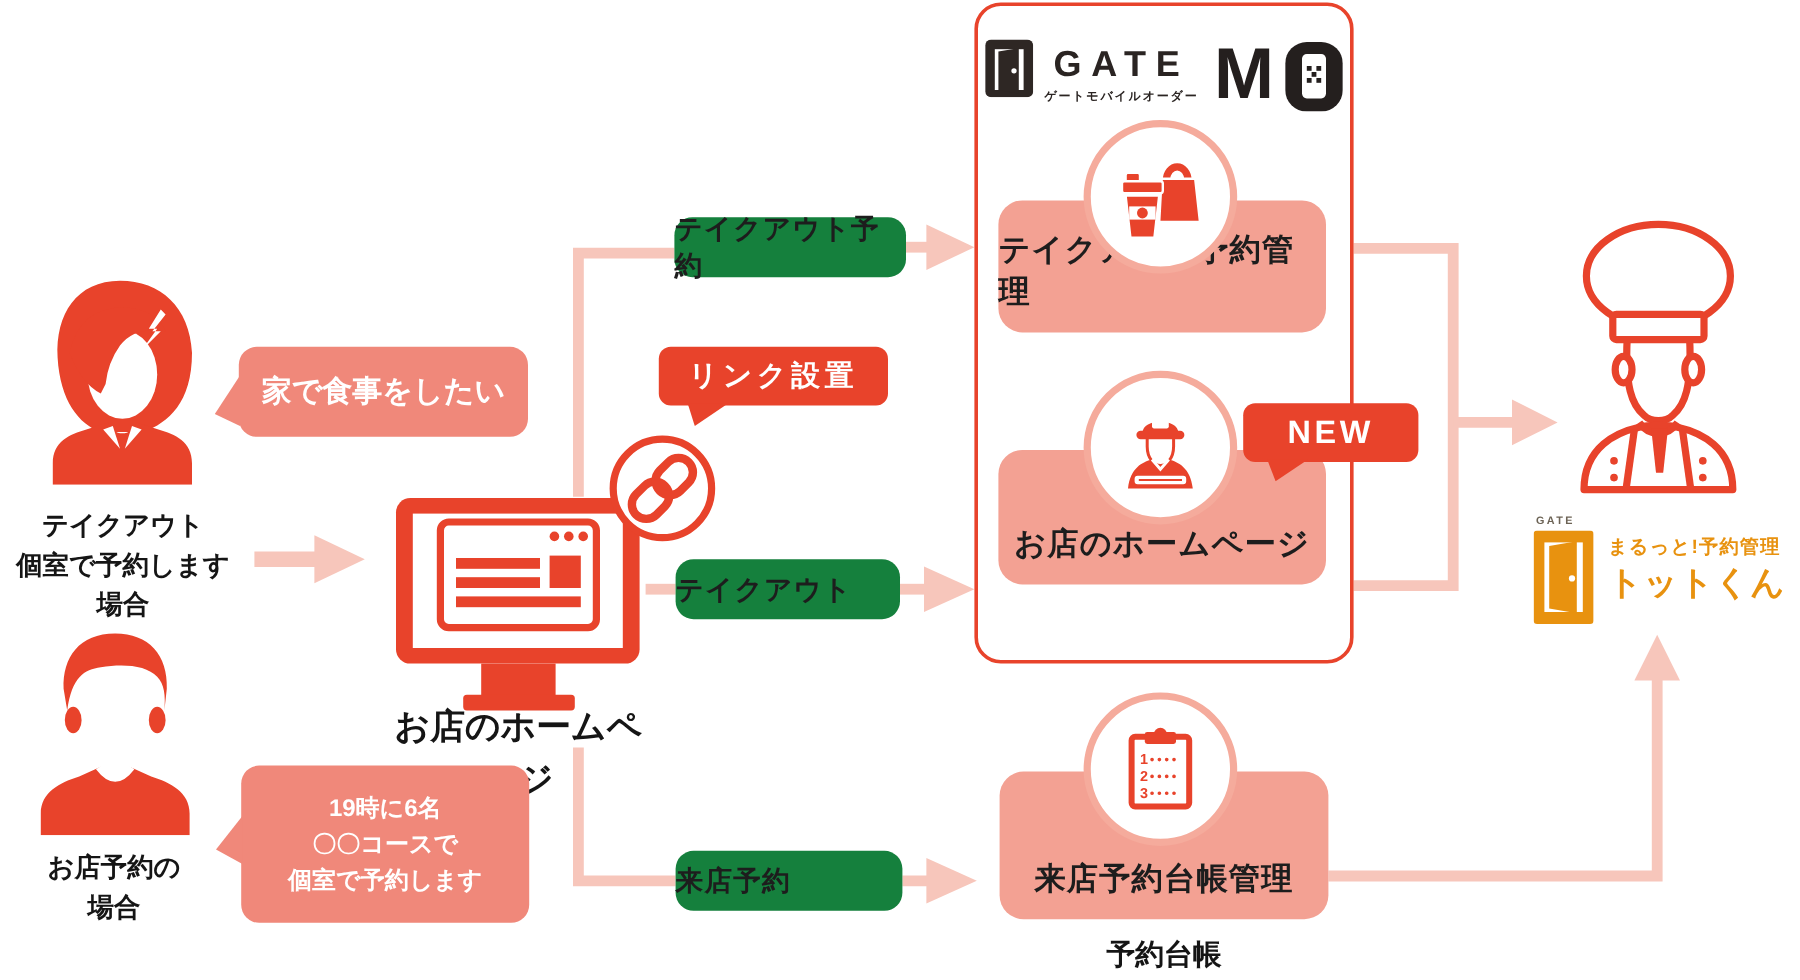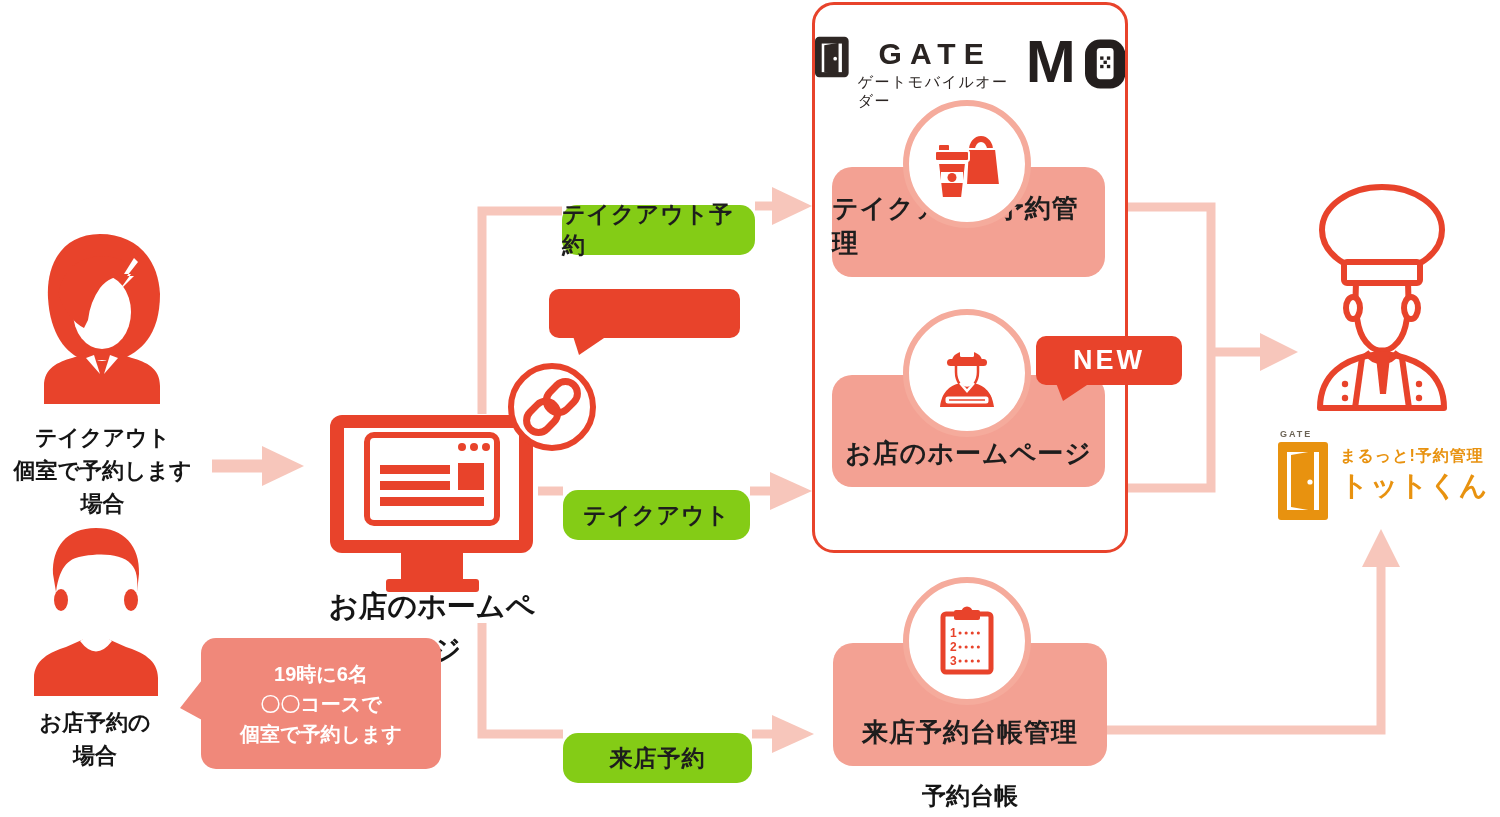--- a/index.html
+++ b/index.html
@@ -1,38 +1,38 @@
 <!DOCTYPE html>
 <html><head>
 <meta charset="utf-8">
 <style>
   html,body{margin:0;padding:0;background:#fff;}
   .stage{position:relative;width:1500px;height:817px;background:#ffffff;overflow:hidden;
          font-family:"Liberation Sans","DejaVu Sans",sans-serif;}
   .abs{position:absolute;}
   svg{display:block;}
-  .pill{position:absolute;background:#84cc16;border-radius:15px;display:flex;align-items:center;
-        justify-content:center;font-weight:bold;color:#1D1D1D;font-size:23px;letter-spacing:1px;margin-top:24px;}
+  .pill{position:absolute;background:#15803d;border-radius:15px;display:flex;align-items:center;
+        font-weight:bold;color:#1D1D1D;font-size:23px;letter-spacing:1px;}
   .bubble{position:absolute;display:flex;align-items:center;justify-content:center;text-align:center;
           font-weight:bold;color:#fff;white-space:pre-line;line-height:1.5;}
   .bubble-salmon{background:#F0887A;border-radius:15px;font-size:25px;}
   .bubble-red{background:#E8432B;border-radius:10px;font-size:24px;letter-spacing:4px;}
   .tail{position:absolute;}
   .card{position:absolute;background:#F3A193;border-radius:20px;display:flex;align-items:flex-end;
         justify-content:center;color:#1D1D1D;font-weight:bold;}
   .card-label{margin-bottom:16px;font-size:26px;letter-spacing:1px;}
   .icon-circle{position:absolute;width:128px;height:128px;border-radius:50%;background:#fff;
                border:6px solid #F5AB9C;box-sizing:border-box;display:flex;align-items:center;justify-content:center;}
   .label{position:absolute;font-weight:bold;color:#151515;text-align:center;white-space:pre-line;line-height:1.5;}
   .gatemo-box{position:absolute;left:812px;top:2px;width:316px;height:551px;background:#fff;
               border:3px solid #E8432B;border-radius:22px;box-sizing:border-box;}
   .brand-row{display:flex;align-items:flex-start;justify-content:center;margin-top:28px;gap:9px;}
   .brand-col{display:flex;flex-direction:column;align-items:center;}
   .brand-name{font-size:30px;font-weight:800;letter-spacing:8px;color:#2A2422;line-height:1;margin-top:6px;}
-  .brand-reading{font-size:15px;font-weight:normal;letter-spacing:1.5px;color:#2A2422;margin-top:4px;}
+  .brand-reading{font-size:10px;font-weight:bold;letter-spacing:1.5px;color:#2A2422;margin-top:4px;}
   .brand-m{font-size:60px;font-weight:900;color:#241F1E;line-height:0.95;margin-left:4px;}
   .badge{position:absolute;background:#E8432B;border-radius:10px;color:#fff;font-weight:900;
          display:flex;align-items:center;justify-content:center;}
   .tot-small{font-size:9px;font-weight:bold;letter-spacing:2px;color:#6C6355;}
   .tot-tagline{font-size:16px;font-weight:800;color:#E8920F;letter-spacing:1px;}
   .tot-name{font-size:28px;font-weight:900;color:#E8920F;letter-spacing:1px;}
 </style>
 </head>
 <body>
 
@@ -160,38 +160,45 @@
 
   <svg class="abs" style="left:506px;top:361px" width="92" height="92" viewBox="0 0 92 92">
     <circle cx="46" cy="46" r="41" fill="#ffffff" stroke="#E8432B" stroke-width="6"></circle>
     <g transform="rotate(-45 46 46)" stroke="#E8432B" stroke-width="7" fill="none">
       <rect x="15" y="34" width="34" height="24" rx="12"></rect>
       <rect x="43" y="34" width="34" height="24" rx="12"></rect>
     </g>
   </svg>
 
   <div class="bubble bubble-red" style="left:549px;top:289px;width:191px;height:49px">
+    <span>リンク設置</span>
     <svg class="tail" style="left:22px;bottom:-17px" width="36" height="19" viewBox="0 0 36 19">
       <polygon points="2,0 36,0 8,19" fill="#E8432B"></polygon>
     </svg>
   </div>
 
   <svg class="abs" style="left:36px;top:232px" width="128" height="172" viewBox="0 0 128 172">
     <path d="M64 2 C28 2 10 30 12 66 C14 102 30 122 48 128 L84 128 C104 120 124 104 124 62 C122 24 98 2 64 2 Z" fill="#E8432B"></path>
     <ellipse cx="66" cy="80" rx="29" ry="37" fill="#ffffff"></ellipse>
     <path d="M22 62 Q30 24 68 24 Q94 26 102 44 Q76 40 64 56 Q54 70 52 88 L48 96 Q32 88 22 62 Z" fill="#E8432B"></path>
     <path d="M98 26 L88 42 L95 42 L82 60 L98 44 L91 44 L102 30 Z" fill="#ffffff"></path>
     <path d="M8 172 L8 154 C8 136 22 130 36 126 L54 120 C58 132 74 132 78 120 L96 126 C110 130 124 136 124 154 L124 172 Z" fill="#E8432B"></path>
     <path d="M50 126 L64 142 L58 123 Z" fill="#ffffff"></path>
     <path d="M82 126 L68 142 L74 123 Z" fill="#ffffff"></path>
   </svg>
   <div class="label" style="left:5px;top:421px;width:195px;font-size:22px">テイクアウト
 個室で予約します
 場合</div>
 
+  <div class="bubble bubble-salmon" style="left:199px;top:289px;width:241px;height:75px">
+    <span>家で食事をしたい</span>
+    <svg class="tail" style="left:-20px;top:24px" width="21" height="42" viewBox="0 0 21 42">
+      <polygon points="21,0 21,42 0,32" fill="#F0887A"></polygon>
+    </svg>
+  </div>
 
   <svg class="abs" style="left:26px;top:526px" width="140" height="170" viewBox="0 0 140 170">
     <ellipse cx="70" cy="64" rx="34" ry="43" fill="#ffffff"></ellipse>
     <path d="M70 2 C40 2 26 22 27 48 L30 66 C34 38 44 32 58 30 C76 27 96 28 105 38 C111 44 112 54 111 66 L113 48 C114 20 98 2 70 2 Z" fill="#E8432B"></path>
     <ellipse cx="35" cy="74" rx="7" ry="11" fill="#E8432B"></ellipse>
     <ellipse cx="105" cy="74" rx="7" ry="11" fill="#E8432B"></ellipse>
     <path d="M8 170 L8 152 C8 134 24 126 40 121 L58 113 C62 126 78 126 82 113 L100 121 C116 126 132 134 132 152 L132 170 Z" fill="#E8432B"></path>
     <path d="M54 115 Q70 136 86 115 L80 111 Q70 122 60 111 Z" fill="#ffffff"></path>
   </svg>
   <div class="label" style="left:15px;top:706px;width:160px;font-size:22px">お店予約の

